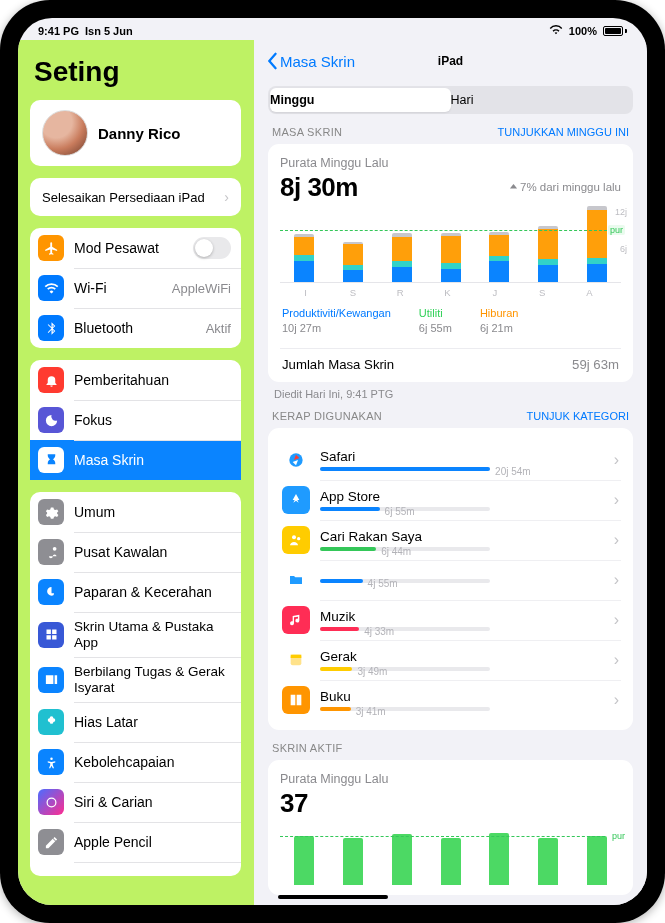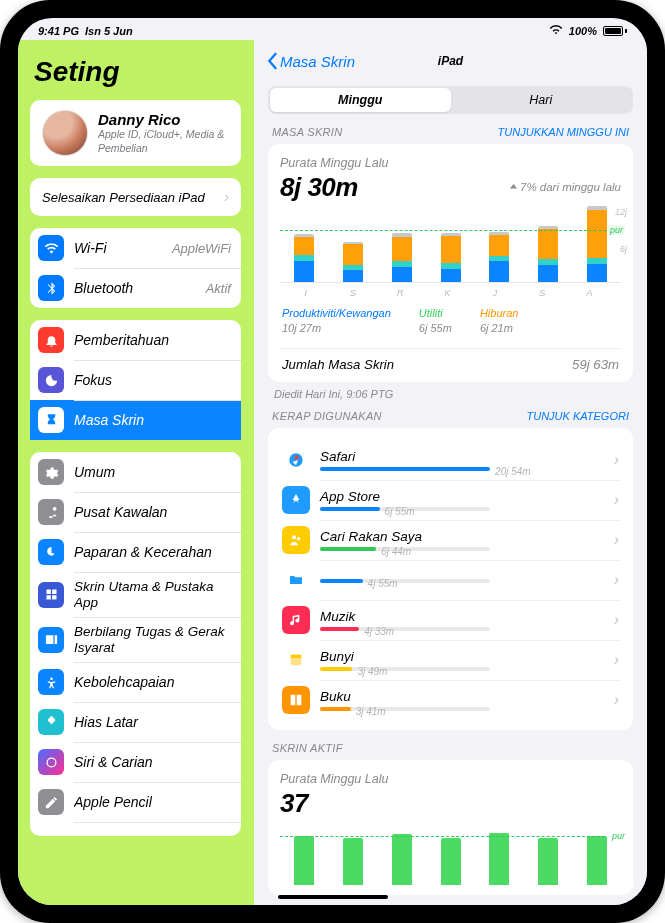--- a/index.html
+++ b/index.html
@@ -3,21 +3,21 @@
 <meta charset="utf-8">
 <style>
   * { box-sizing: border-box; margin: 0; padding: 0; font-family: -apple-system, "Helvetica Neue", Arial, sans-serif; }
   body { background: #fff; display: flex; justify-content: center; }
   .device {
     width: 665px; height: 923px; background: #000; border-radius: 50px; padding: 18px;
     position: relative; box-shadow: 0 2px 10px rgba(0,0,0,0.3);
   }
   .screen {
     width: 100%; height: 100%; background: #f2f2f7; border-radius: 34px; overflow: hidden;
-    display: flex; flex-direction: column; position: relative; font-style: italic;
+    display: flex; flex-direction: column; position: relative;
   }
   .statusbar {
     height: 22px; display: flex; justify-content: space-between; align-items: center;
     padding: 4px 20px 0; font-size: 11px; font-weight: 600; color: #000;
   }
   .statusbar .left, .statusbar .right { display: flex; gap: 6px; align-items: center; }
   .battery { display: inline-flex; align-items: center; gap: 2px; }
   .battery-body { width: 20px; height: 10px; border: 1px solid #000; border-radius: 2px; position: relative; }
   .battery-body::after { content:''; position:absolute; left:1px; top:1px; bottom:1px; right:1px; background:#000; border-radius:1px;}
   .battery-tip { width:2px; height:4px; background:#000; border-radius:0 1px 1px 0;}
@@ -48,21 +48,21 @@
   .toggle { width:38px; height:22px; background:#e9e9eb; border-radius:11px; position:relative; }
   .toggle::after { content:''; width:18px; height:18px; background:#fff; border-radius:50%; position:absolute; top:2px; left:2px; box-shadow:0 1px 3px rgba(0,0,0,0.25);}
   
   .main { flex:1; background:#f2f2f7; display:flex; flex-direction:column; overflow:hidden; }
   .navbar { height:42px; display:flex; align-items:center; position:relative; padding:0 12px; }
   .back { display:flex; align-items:center; color:#007aff; font-size:15px; gap:2px;}
   .back svg { width:12px; height:18px; fill:#007aff;}
   .navtitle { position:absolute; left:50%; transform:translateX(-50%); font-size:12px; font-weight:600;}
   .content { padding: 0 14px 10px; overflow:hidden; }
   .seg { display:flex; background:#e3e3e8; border-radius:8px; padding:2px; margin:4px 0 12px;}
-  .seg div { flex:1; text-align:center; font-size:12.5px; padding:5px 0; border-radius:6px; color:#000;}
+  .seg div { flex:1; text-align:left; font-size:12.5px; padding:5px 0; border-radius:6px; color:#000;}
   .seg div.active { background:#fff; font-weight:600; box-shadow:0 1px 2px rgba(0,0,0,0.08);}
   .sechdr { display:flex; justify-content:space-between; align-items:baseline; padding:0 4px 6px; }
   .sechdr .t { font-size:11px; color:#888; letter-spacing:0.3px; text-transform:uppercase;}
   .sechdr .a { font-size:11px; color:#007aff; font-weight:500; }
   .panel { background:#fff; border-radius:11px; padding:12px 12px 10px; }
   .subt { font-size:12.5px; color:#8a8a8e; margin-bottom:2px;}
   .big { font-size:26px; font-weight:700; letter-spacing:-0.5px;}
   .delta { font-size:11.5px; color:#8a8a8e; display:flex; align-items:center; gap:2px; float:right; margin-top:-22px;}
   .delta svg{width:9px;height:9px;fill:#8a8a8e;}
   
@@ -125,31 +125,39 @@
     </div>
   </div>
   <div class="body">
 
    <div class="sidebar">
      <h1>Seting</h1>
      <div class="card profile">
        <div class="avatar"></div>
        <div style="flex:1">
          <div class="name">Danny Rico</div>
-         <div class="sub">Apple ID, iCloud+, Media &amp; Pembelian</div>
        </div>
      </div>
      <div class="card group">
        <div class="shortrow">
               <span>Selesaikan Persediaan iPad</span>
               <span class="chev">›</span>
             </div>
      </div>
      <div class="card group">
        <div class="row">
+         <div class="ico" style="background:#ff9500">
+                <svg viewBox="0 0 24 24">
+                  <path d="M21 16v-2l-8-5V3.5a1.5 1.5 0 00-3 0V9l-8 5v2l8-2.5V19l-2 1.5V22l3.5-1 3.5 1v-1.5L13 19v-5.5z"></path>
+                </svg>
+              </div>
+         <span class="label">Mod Pesawat</span>
+         <div class="toggle"></div>
+       </div>
+       <div class="row">
          <div class="ico" style="background:#007aff">
                 <svg viewBox="0 0 24 24">
                   <path d="M12 20l3-3a4 4 0 00-6 0zM5 12a10 10 0 0114 0l-2 2a7 7 0 00-10 0zM1 8a16 16 0 0122 0l-2 2a13 13 0 00-18 0z"></path>
                 </svg>
               </div>
          <span class="label">Wi-Fi</span>
          <span class="value">AppleWiFi</span>
        </div>
        <div class="row">
          <div class="ico" style="background:#007aff">
@@ -222,34 +230,34 @@
             </div>
        <div class="row wrap">
               <div class="ico" style="background:#0a84ff">
                 <svg viewBox="0 0 24 24">
                   <path d="M3 5h12v14H3zm14 0h4v14h-4z"></path>
                 </svg>
               </div>
               <span class="label">Berbilang Tugas &amp; Gerak Isyarat</span>
             </div>
        <div class="row">
+              <div class="ico" style="background:#20c0d0">
+                <svg viewBox="0 0 24 24">
+                  <path d="M12 2a3 3 0 013 3 3 3 0 013 3 3 3 0 01-3 3 3 3 0 01-3 3 3 3 0 01-3-3 3 3 0 01-3-3 3 3 0 013-3 3 3 0 013-3z"></path>
+                </svg>
+              </div>
+              <span class="label">Hias Latar</span>
+            </div>
+       <div class="row">
               <div class="ico" style="background:#0a84ff">
                 <svg viewBox="0 0 24 24">
                   <path d="M12 4a2 2 0 11-2 2 2 2 0 012-2zm-6 6l6 1 6-1v2l-4 1v3l2 5h-2l-2-4-2 4H8l2-5v-3l-4-1z"></path>
                 </svg>
               </div>
               <span class="label">Kebolehcapaian</span>
-            </div>
-       <div class="row">
-              <div class="ico" style="background:#20c0d0">
-                <svg viewBox="0 0 24 24">
-                  <path d="M12 2a3 3 0 013 3 3 3 0 013 3 3 3 0 01-3 3 3 3 0 01-3 3 3 3 0 01-3-3 3 3 0 01-3-3 3 3 0 013-3 3 3 0 013-3z"></path>
-                </svg>
-              </div>
-              <span class="label">Hias Latar</span>
             </div>
        <div class="row">
               <div class="ico" style="background:linear-gradient(135deg,#4b6cff,#ff2d90)">
                 <svg viewBox="0 0 24 24">
                   <circle cx="12" cy="12" r="7" fill="none" stroke="#fff" stroke-width="2"></circle>
                 </svg>
               </div>
               <span class="label">Siri &amp; Carian</span>
             </div>
        <div class="row">
@@ -376,21 +384,21 @@
            <div>
                   <div class="ln3">Hiburan</div>
                   <div class="lv">6j 21m</div>
                 </div>
          </div>
          <div class="divrow">
            <span>Jumlah Masa Skrin</span>
            <span style="color:#8a8a8e">59j 63m</span>
          </div>
        </div>
-       <div class="edited">Diedit Hari Ini, 9:06 PTG</div>
+       <div class="edited">Diedit Hari Ini, 9:41 PTG</div>
        <div class="sechdr">
          <span class="t">KERAP DIGUNAKAN</span>
          <span class="a">TUNJUK KATEGORI</span>
        </div>
        <div class="panel applist" id="applist">
               <div class="arow">
                 <div class="aico" style="background: rgb(255, 255, 255);">
                   <svg viewBox="0 0 24 24">
                     <circle cx="12" cy="12" r="10" fill="#1f9bff"></circle>
                     <path d="M12 4l-3 8 8-3z" fill="#ff3b30"></path>
@@ -468,21 +476,21 @@
                 <span class="chev">›</span>
               </div>
               <div class="arow">
                 <div class="aico" style="background: rgb(255, 255, 255);">
                   <svg viewBox="0 0 24 24">
                     <rect x="4" y="4" width="16" height="16" rx="3" fill="#ffe28a"></rect>
                     <rect x="4" y="4" width="16" height="5" fill="#ffcc00"></rect>
                   </svg>
                 </div>
                 <div class="ainfo">
-                  <div class="aname">Bunyi</div>
+                  <div class="aname">Gerak</div>
                   <div class="abar">
                     <i style="width: 19%; background: rgb(255, 204, 0);"></i>
                     <span class="atime" style="left: 22%;">3j 49m</span>
                   </div>
                 </div>
                 <span class="chev">›</span>
               </div>
               <div class="arow">
                 <div class="aico" style="background: rgb(255, 149, 0);">
                   <svg viewBox="0 0 24 24">

